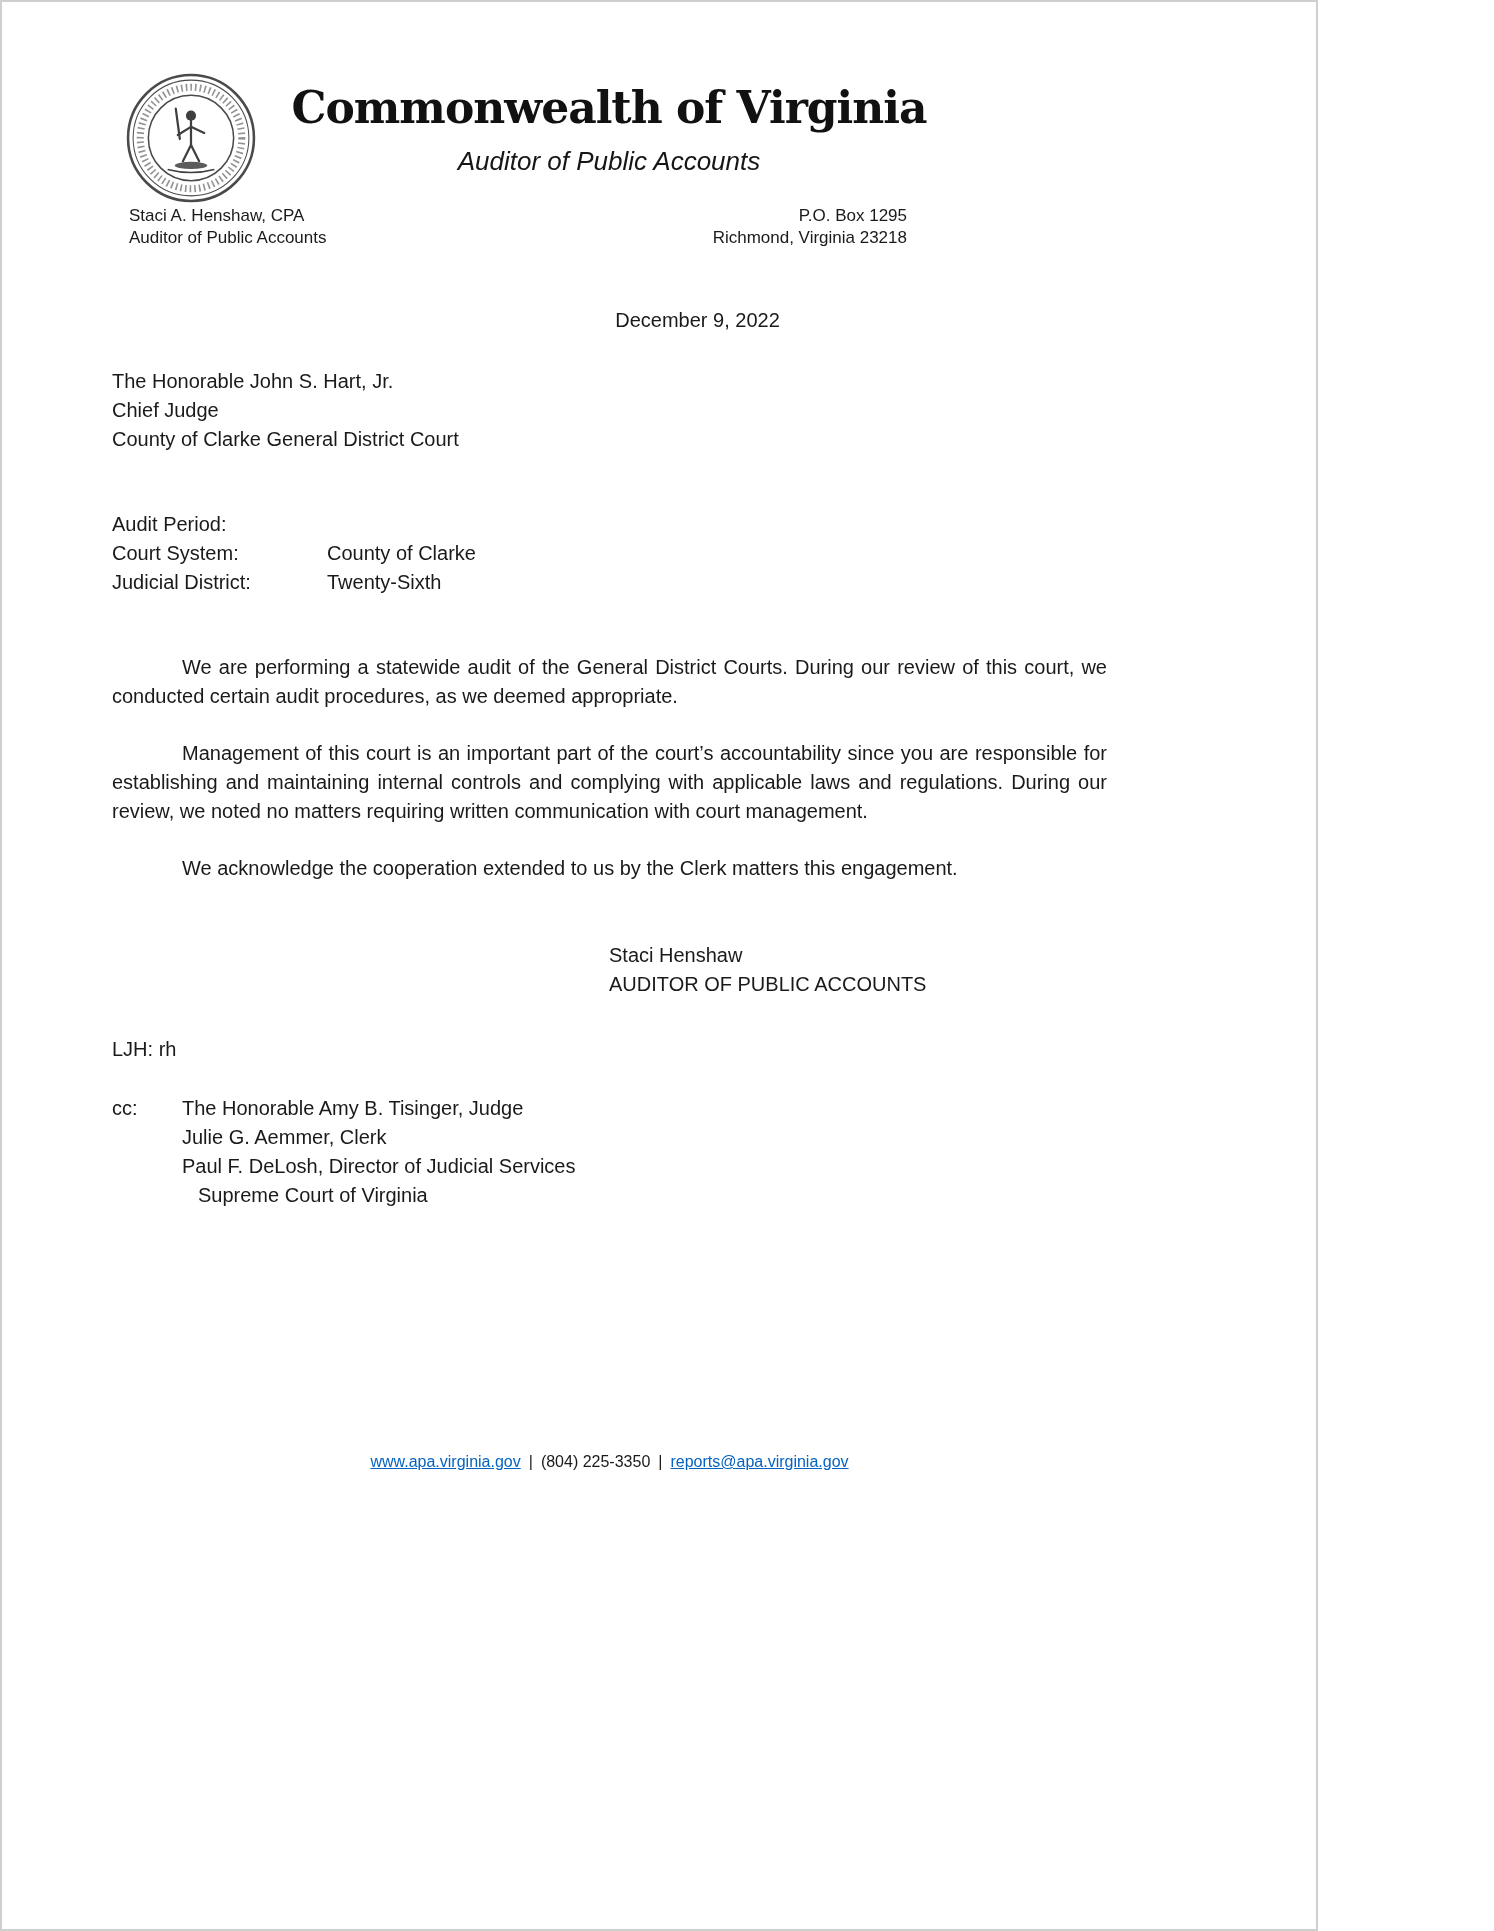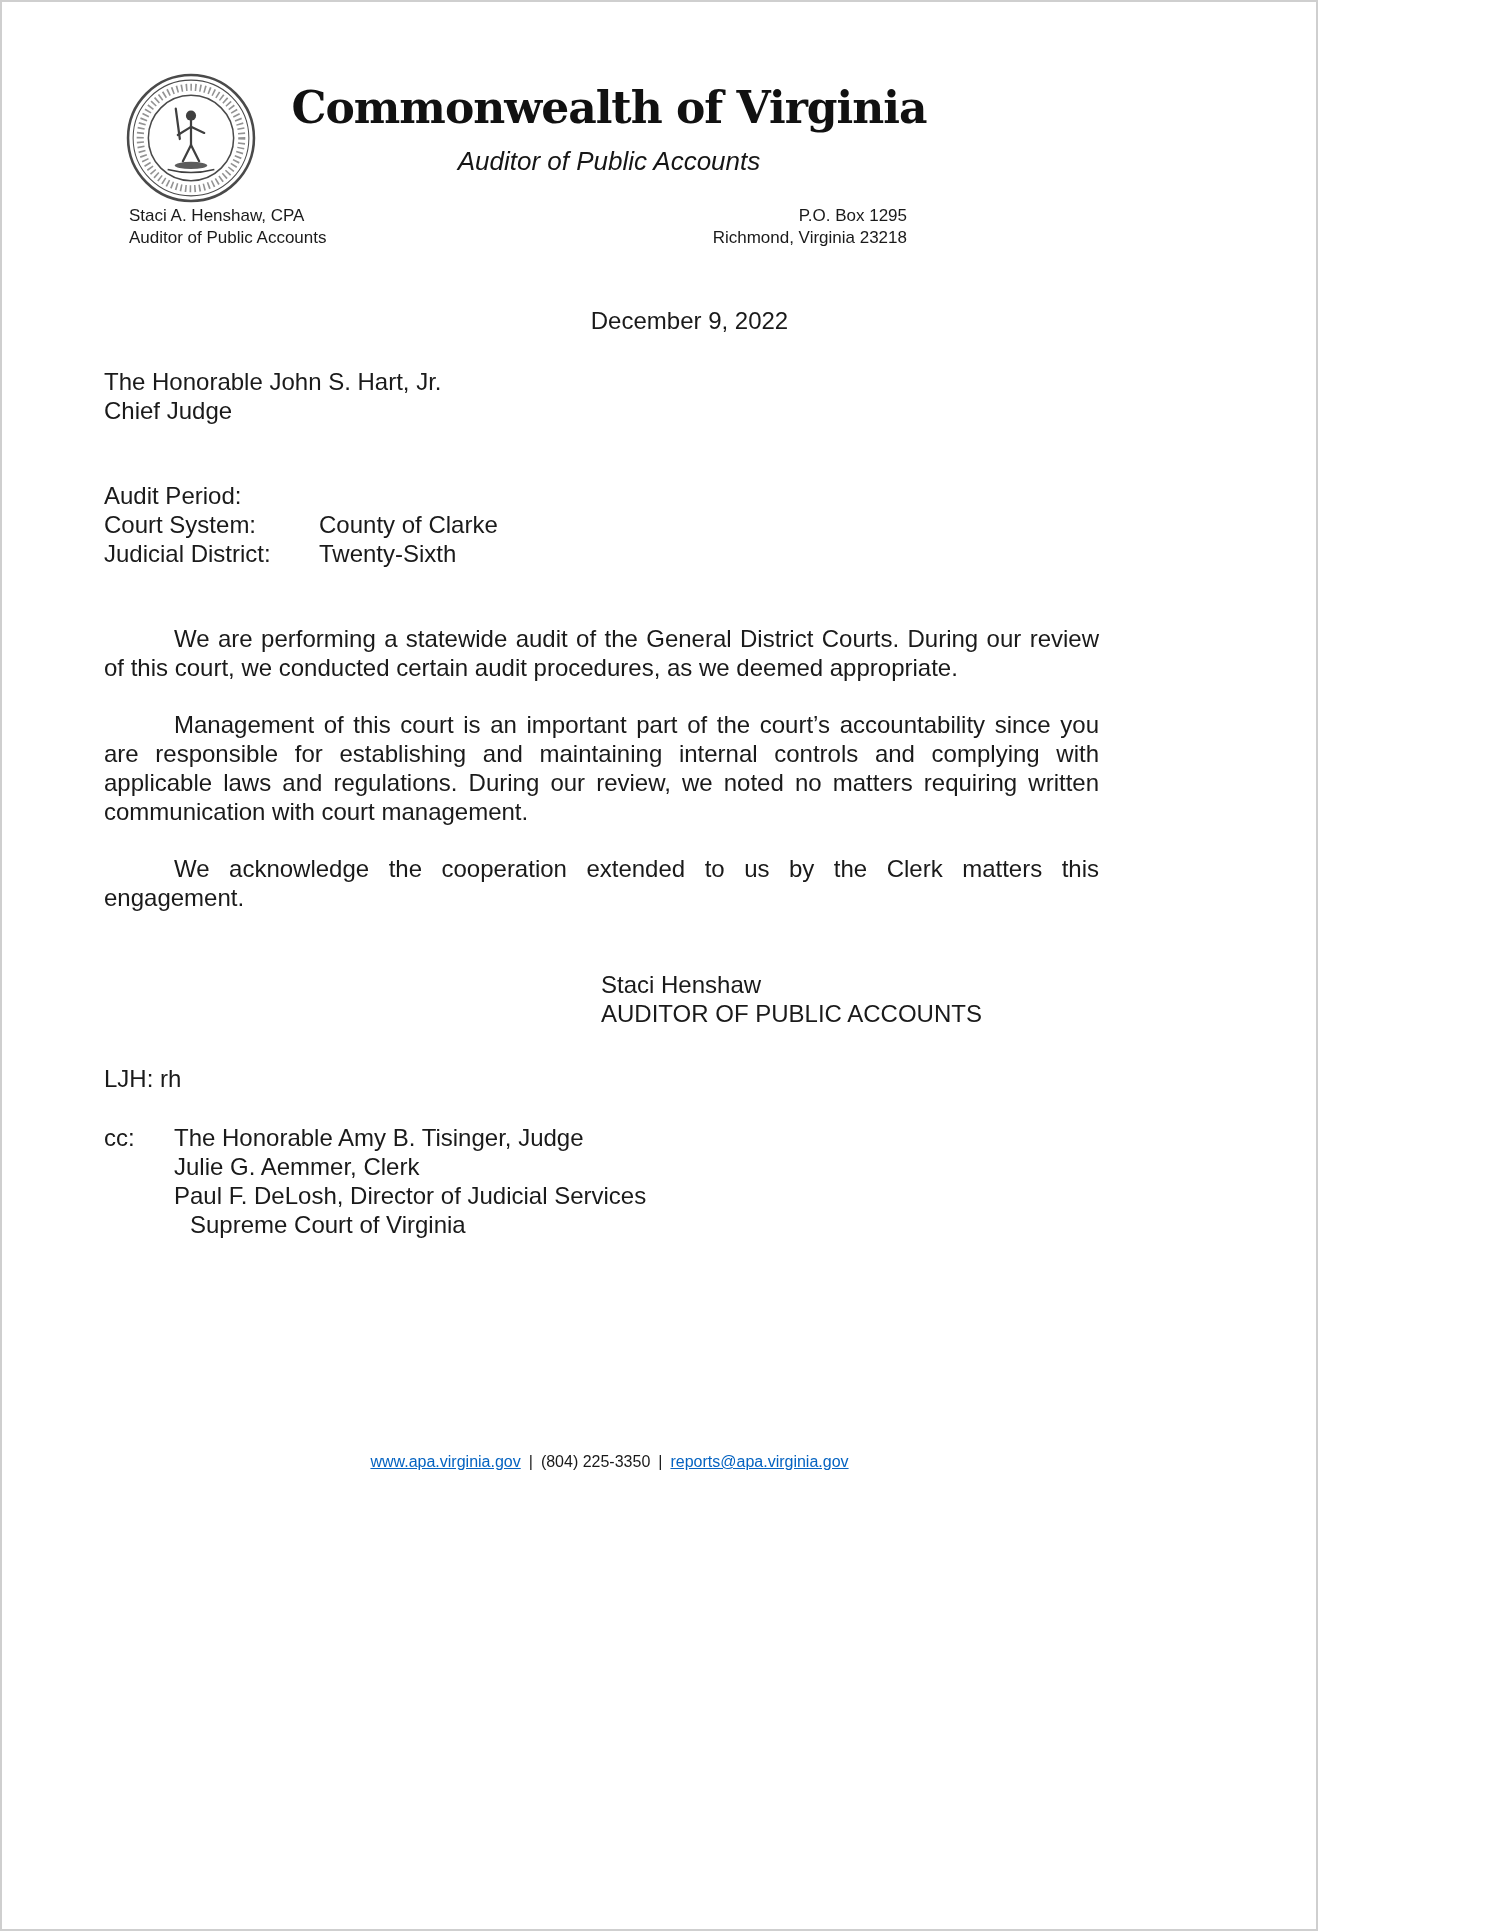--- a/index.html
+++ b/index.html
@@ -59,23 +59,23 @@
     top: 203px;
     text-align: right;
     font-size: 17px;
     line-height: 22px;
   }
 
   
   .content {
     position: absolute;
     top: 304px;
-    left: 102px;
+    left: 110px;
     width: 995px;
-    font-size: 24px;
+    font-size: 20px;
     line-height: 29px;
   }
   .date {
     text-align: center;
     margin-left: 176px;
   }
   .addressee { margin-top: 32px; }
   .audit-info { margin-top: 56px; }
   .audit-row { display: grid; grid-template-columns: 215px 1fr; }
   .par {
@@ -148,20 +148,21 @@
     <div>Richmond, Virginia 23218</div>
   </div>
 
   <div class="content">
 
     <div class="date">December 9, 2022</div>
 
     <div class="addressee">
       <div>The Honorable John S. Hart, Jr.</div>
       <div>Chief Judge</div>
+      <div>County of Clarke General District Court</div>
     </div>
 
     <div class="audit-info">
       <div class="audit-row">
         <div>Audit Period:</div>
       </div>
       <div class="audit-row">
         <div>Court System:</div>
         <div>County of Clarke</div>
       </div>

